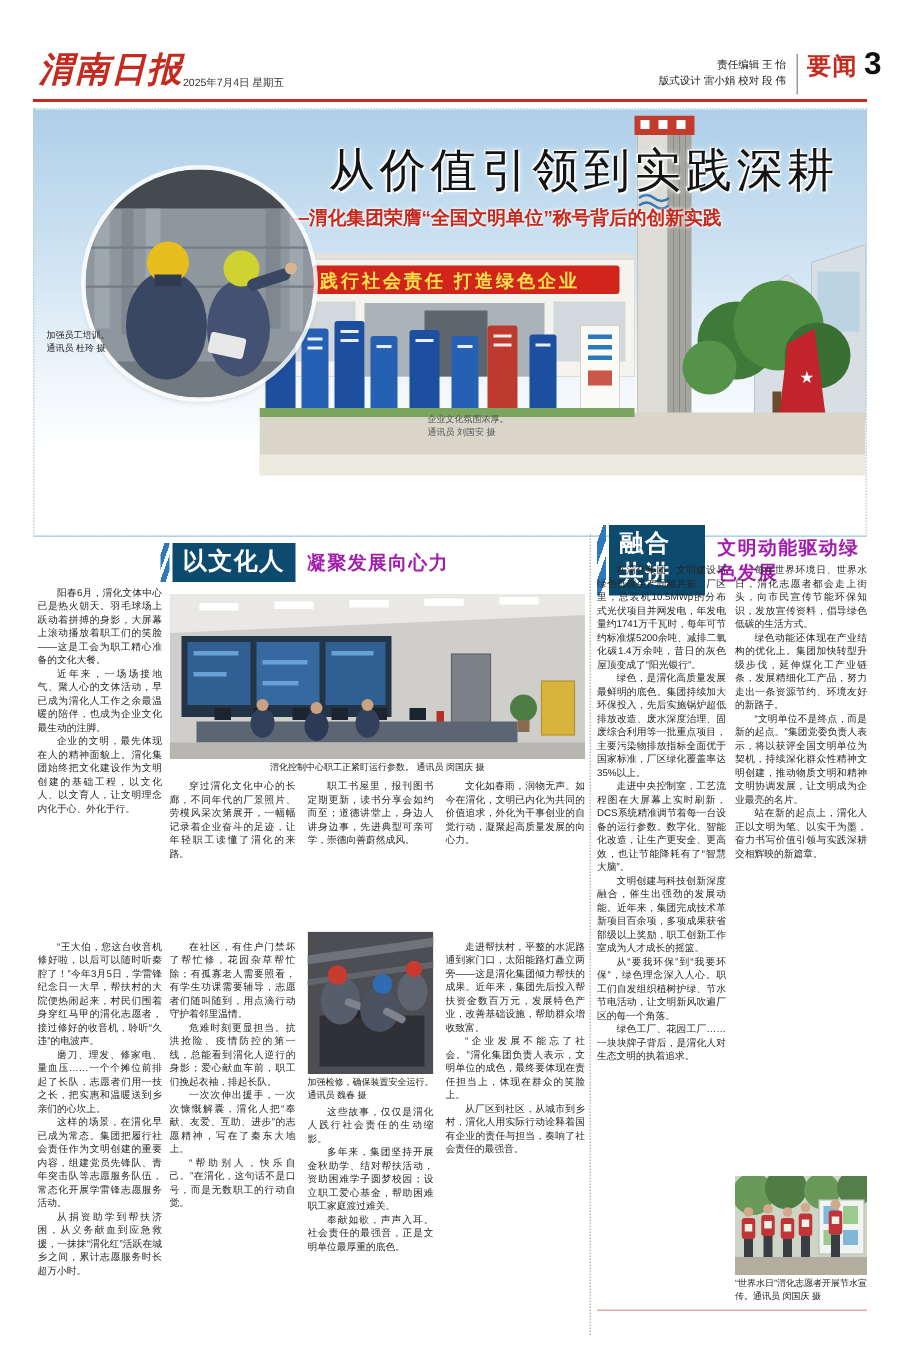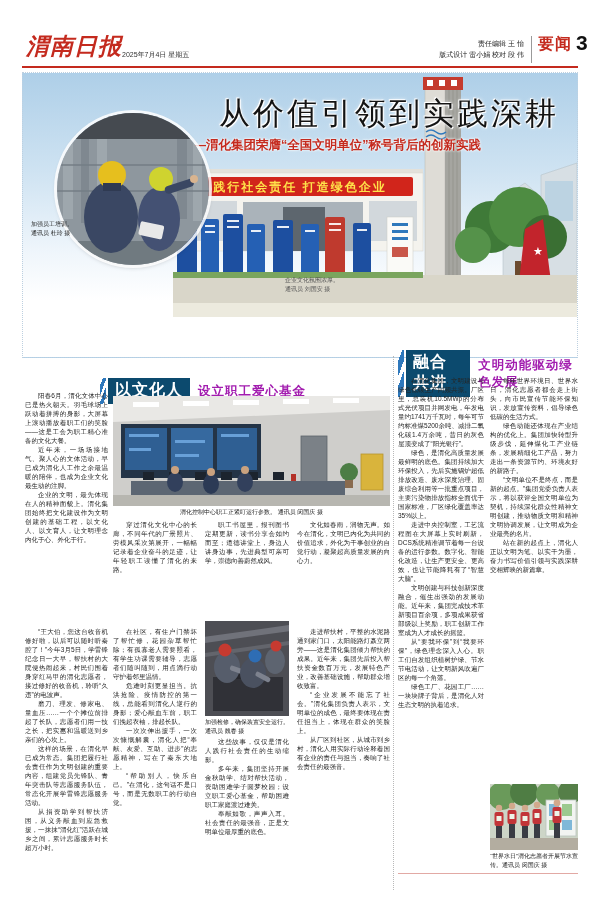--- a/index.html
+++ b/index.html
@@ -184,23 +184,23 @@
 通讯员 杜玲 摄</div>
     <div class="cap cap-collage">企业文化氛围浓厚。
 通讯员 刘国安 摄</div>
 
     <div class="intro">
       </div>
   </div>
 
   <div class="vsep"></div>
 
-  <div class="sec-h center" style="left:22px;top:378px;width:370px;">
+  <div class="sec-h center" style="left:22px;top:362px;width:370px;">
     <span class="sec-tag">以文化人</span>
-    <span class="sec-title">设立职工爱心基金</span>
+    <span class="sec-title">凝聚发展向心力</span>
   </div>
   <div class="col" style="left:25px;top:391px;width:83px;height:212px;">
       <p>阳春6月，渭化文体中心已是热火朝天。羽毛球场上跃动着拼搏的身影，大屏幕上滚动播放着职工们的笑脸——这是工会为职工精心准备的文化大餐。</p>
       <p>近年来，一场场接地气、聚人心的文体活动，早已成为渭化人工作之余最温暖的陪伴，也成为企业文化最生动的注脚。</p>
       <p>企业的文明，最先体现在人的精神面貌上。渭化集团始终把文化建设作为文明创建的基础工程，以文化人、以文育人，让文明理念内化于心、外化于行。</p>
     </div>
 
   <div class="photo" style="left:113px;top:396px;width:277px;height:110px;">
     <svg viewBox="0 0 277 110" width="277" height="110">
       <rect width="277" height="110" fill="#cfcecb"></rect>

